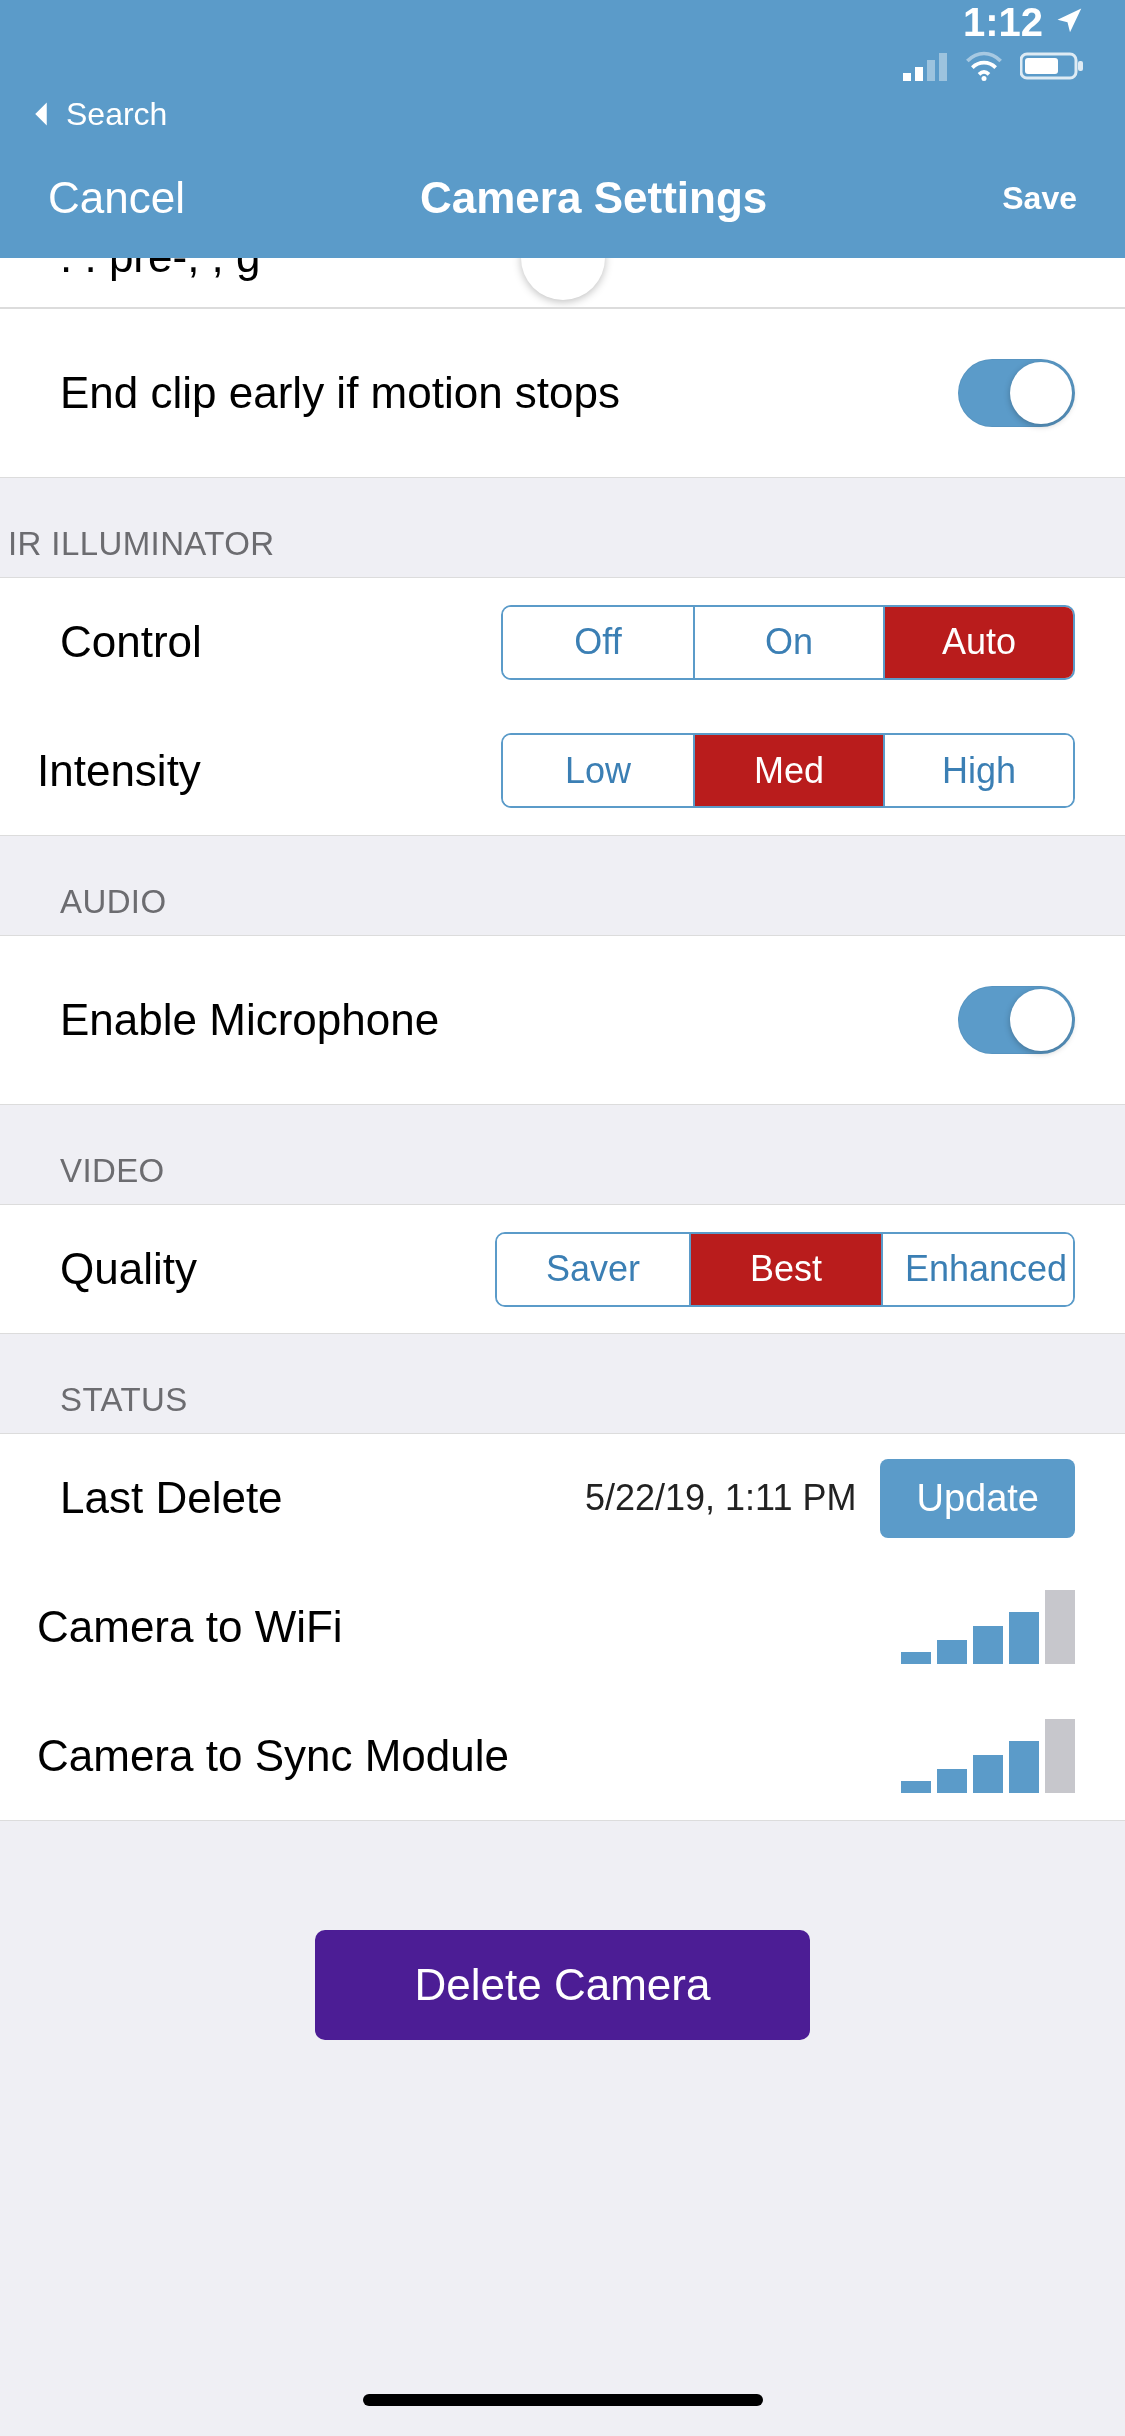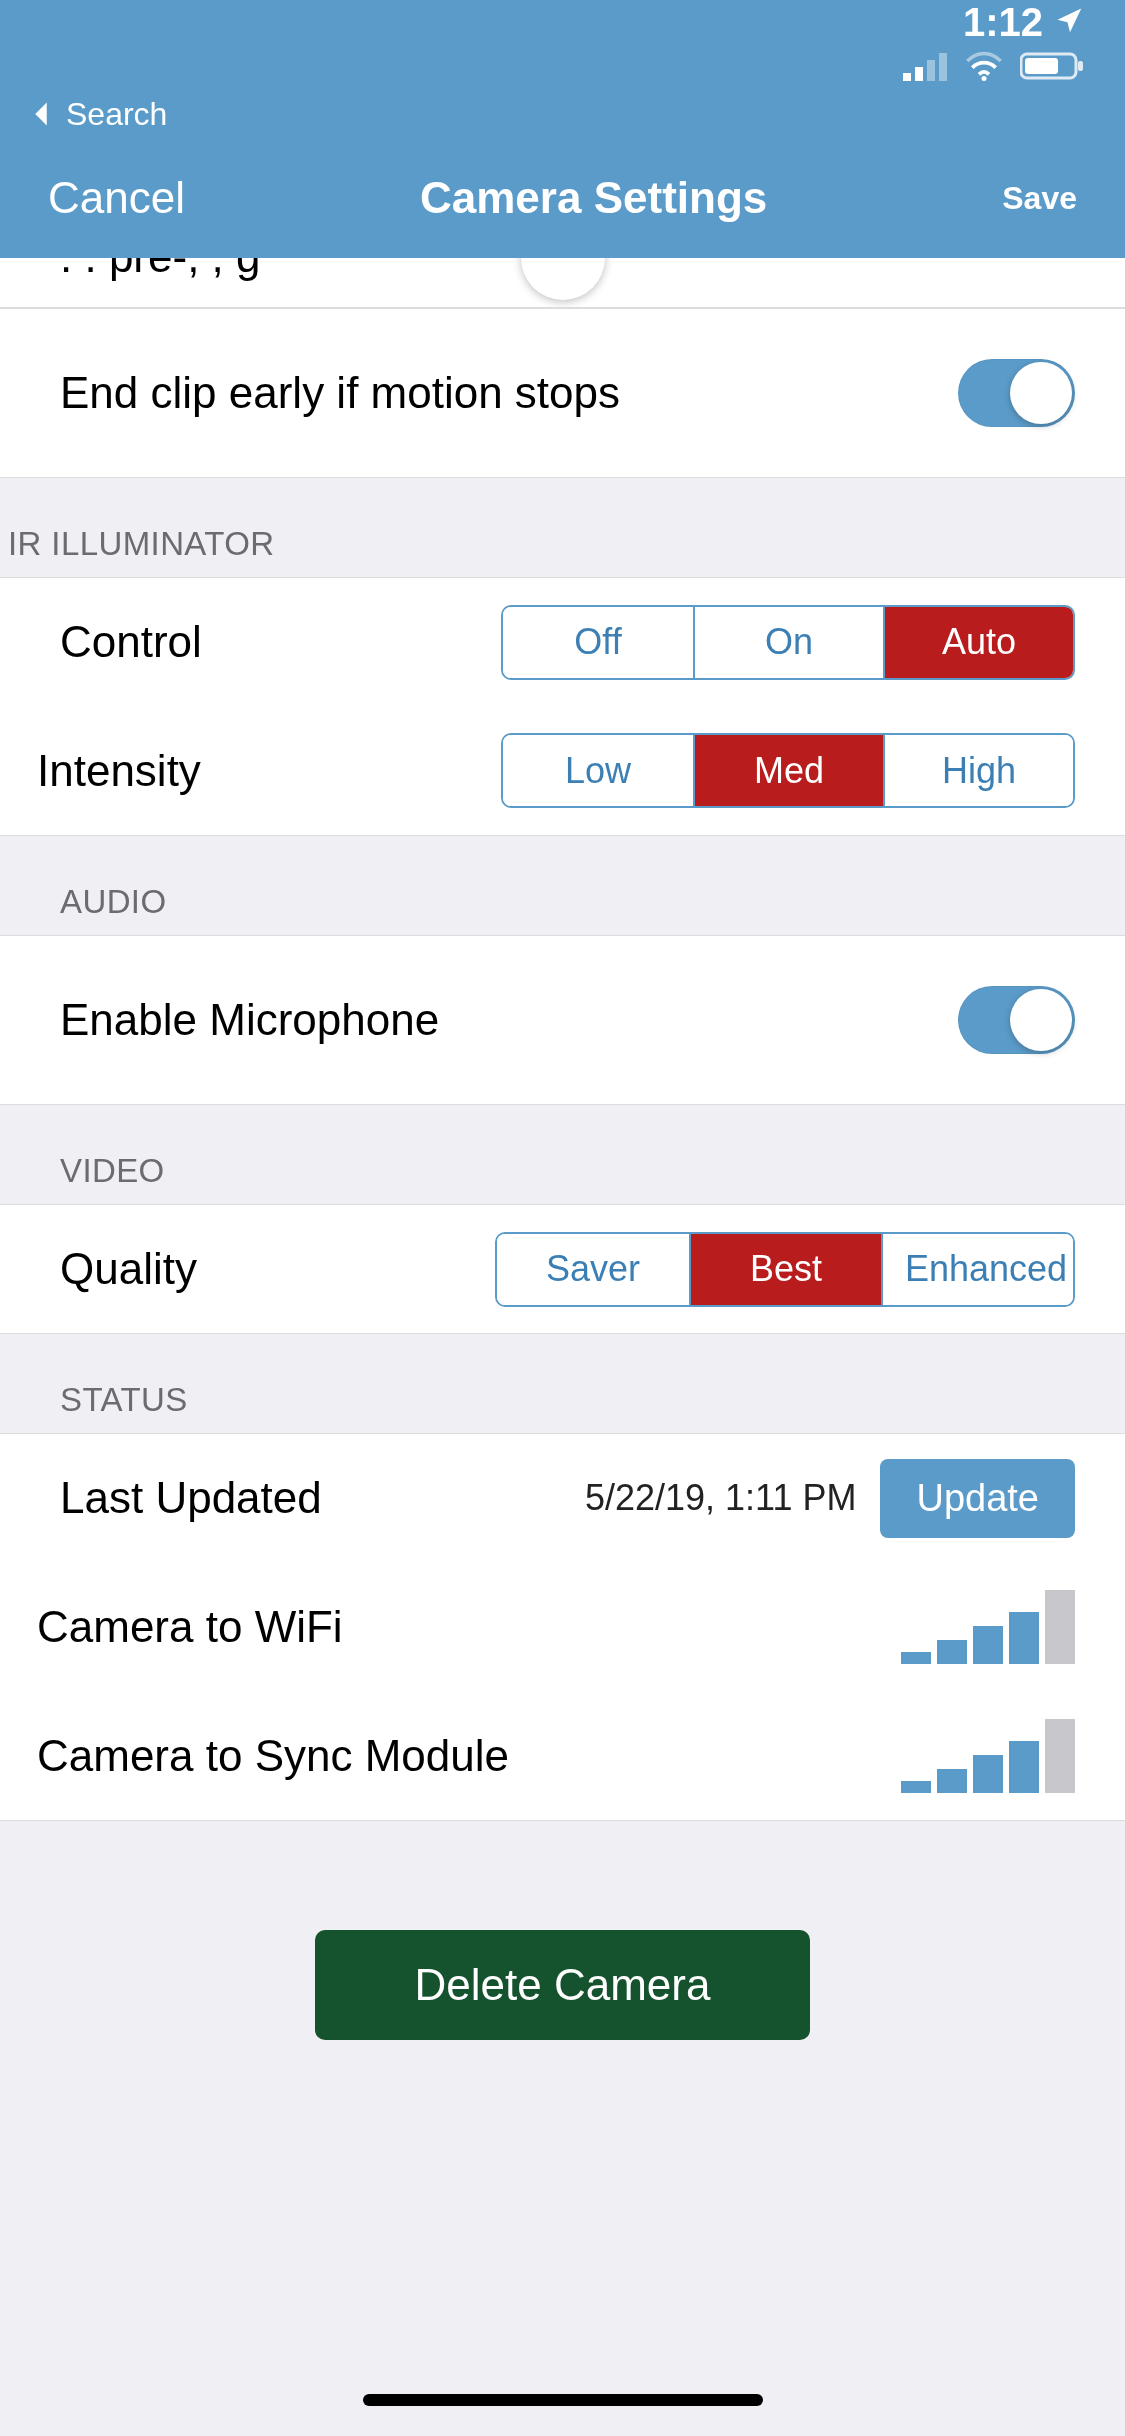--- a/index.html
+++ b/index.html
@@ -123,21 +123,21 @@
     .signal span.empty { background:#c7c7cc; }
 
     
     .home-indicator {
       position: fixed; bottom: 30px; left: calc(50% - 200px);
       width: 400px; height: 12px; border-radius: 6px; background:#000;
     }
 
     .delete-wrap { display:flex; justify-content:center; padding: 110px 0 0; }
     .delete-btn {
-      background:#14532d; color:#fff; border:none;
+      background:#4c1d95; color:#fff; border:none;
       font-size: 44px; font-weight: 400;
       padding: 30px 100px; border-radius: 10px;
     }
 
     .right-icons { display:flex; align-items:center; gap:16px; }
   </style>
 </head>
 <body>
 
 <div class="status-bar">
@@ -240,21 +240,21 @@
   <div class="seg w3q" id="seg-quality">
       <button>Saver</button>
       <button class="sel">Best</button>
       <button>Enhanced</button>
     </div>
 </div>
 
 <div class="section-header">STATUS</div>
 
 <div class="cell">
-  <span class="cell-label">Last Updated</span>
+  <span class="cell-label">Last Delete</span>
   <span class="cell-spacer"></span>
   <span class="sub-value">5/22/19, 1:11 PM</span>
   <button class="btn-small">Update</button>
 </div>
 
 <div class="cell">
   <span class="cell-label">Camera to WiFi</span>
   <span class="cell-spacer"></span>
   <div class="signal" id="sig-wifi">
       <span style="height: 12px;"></span>

